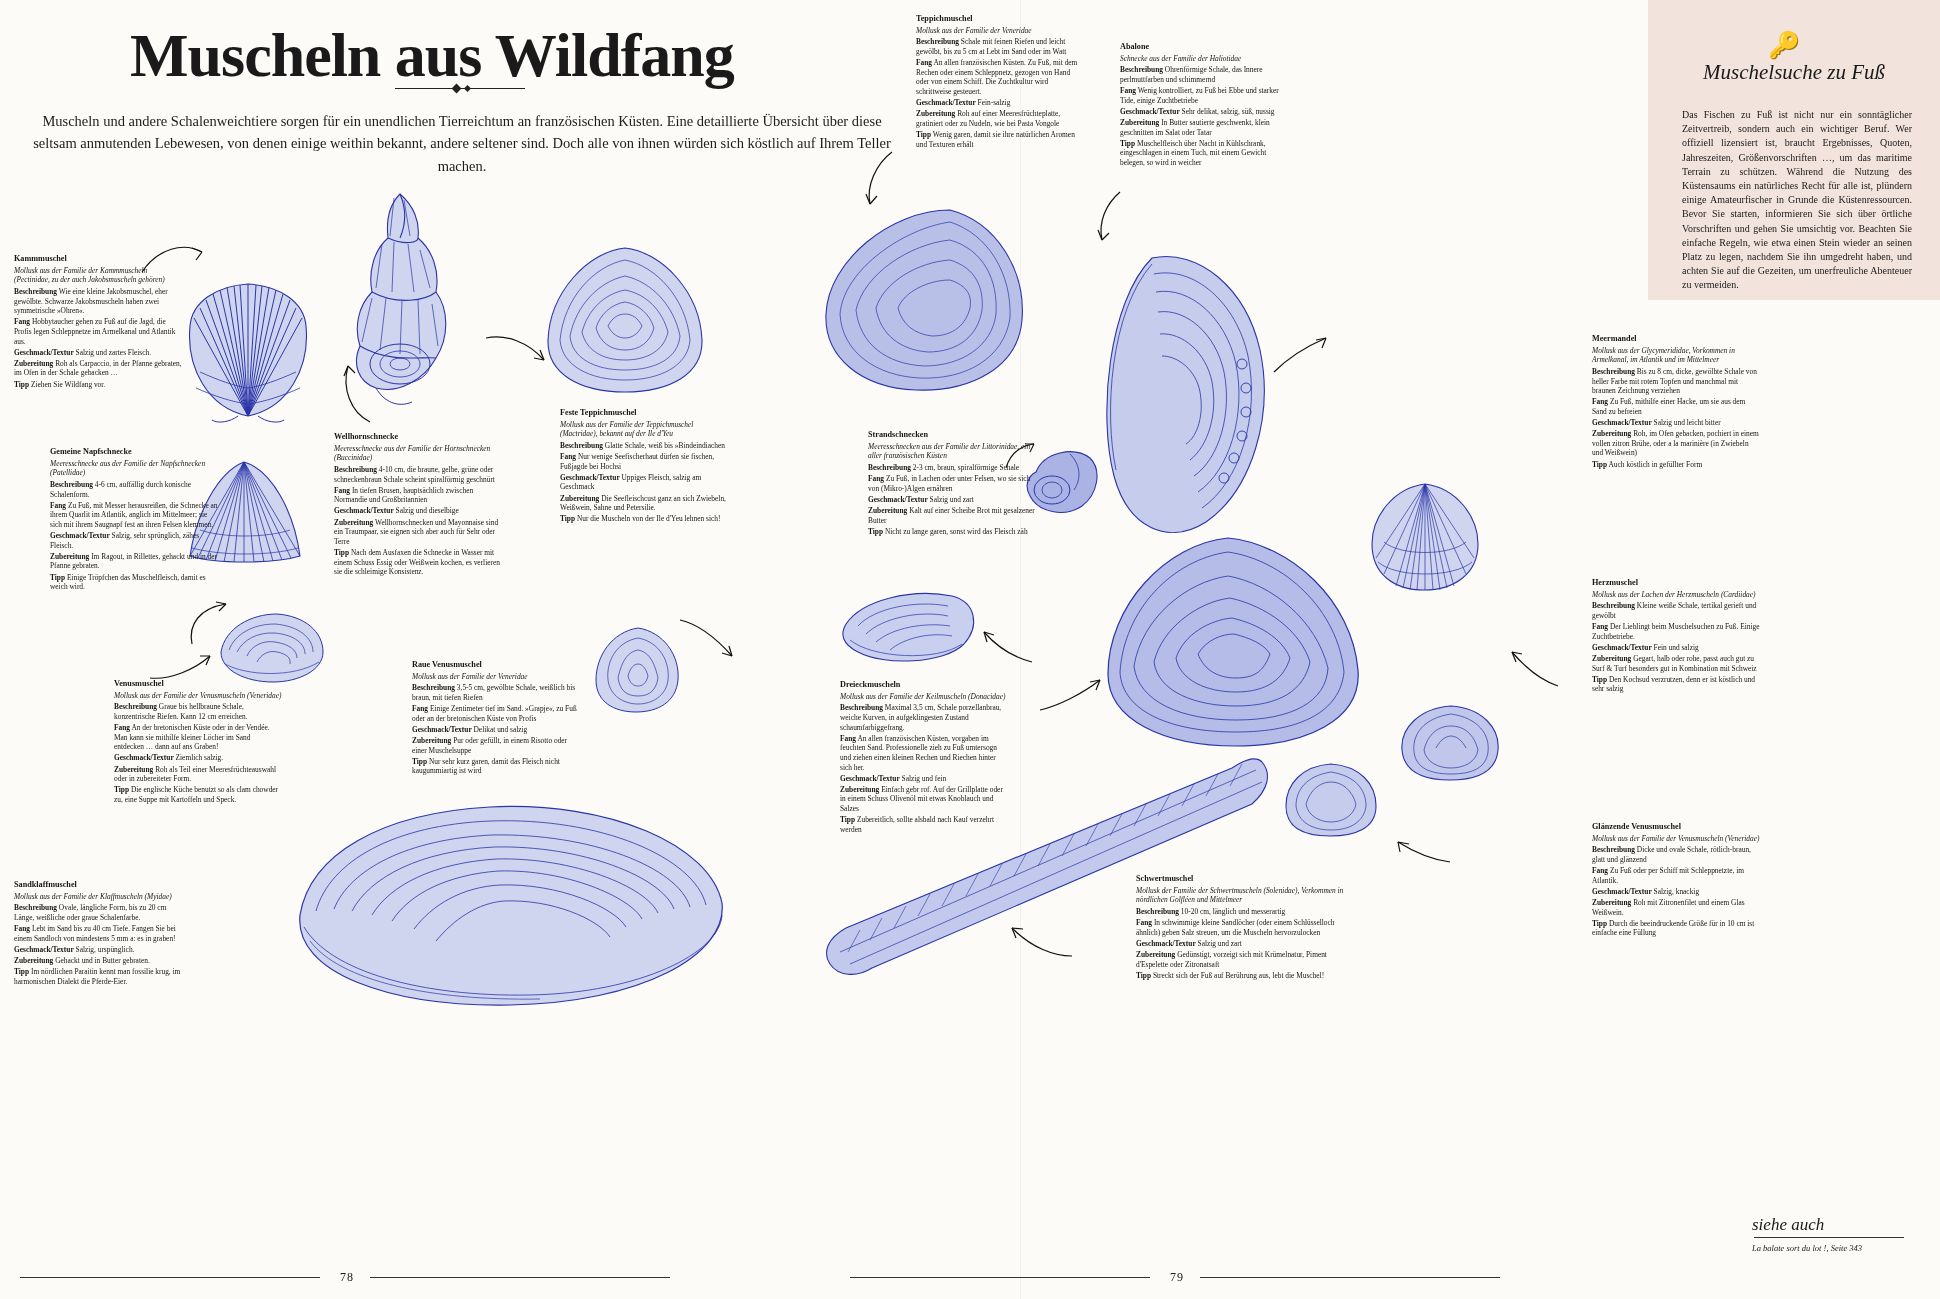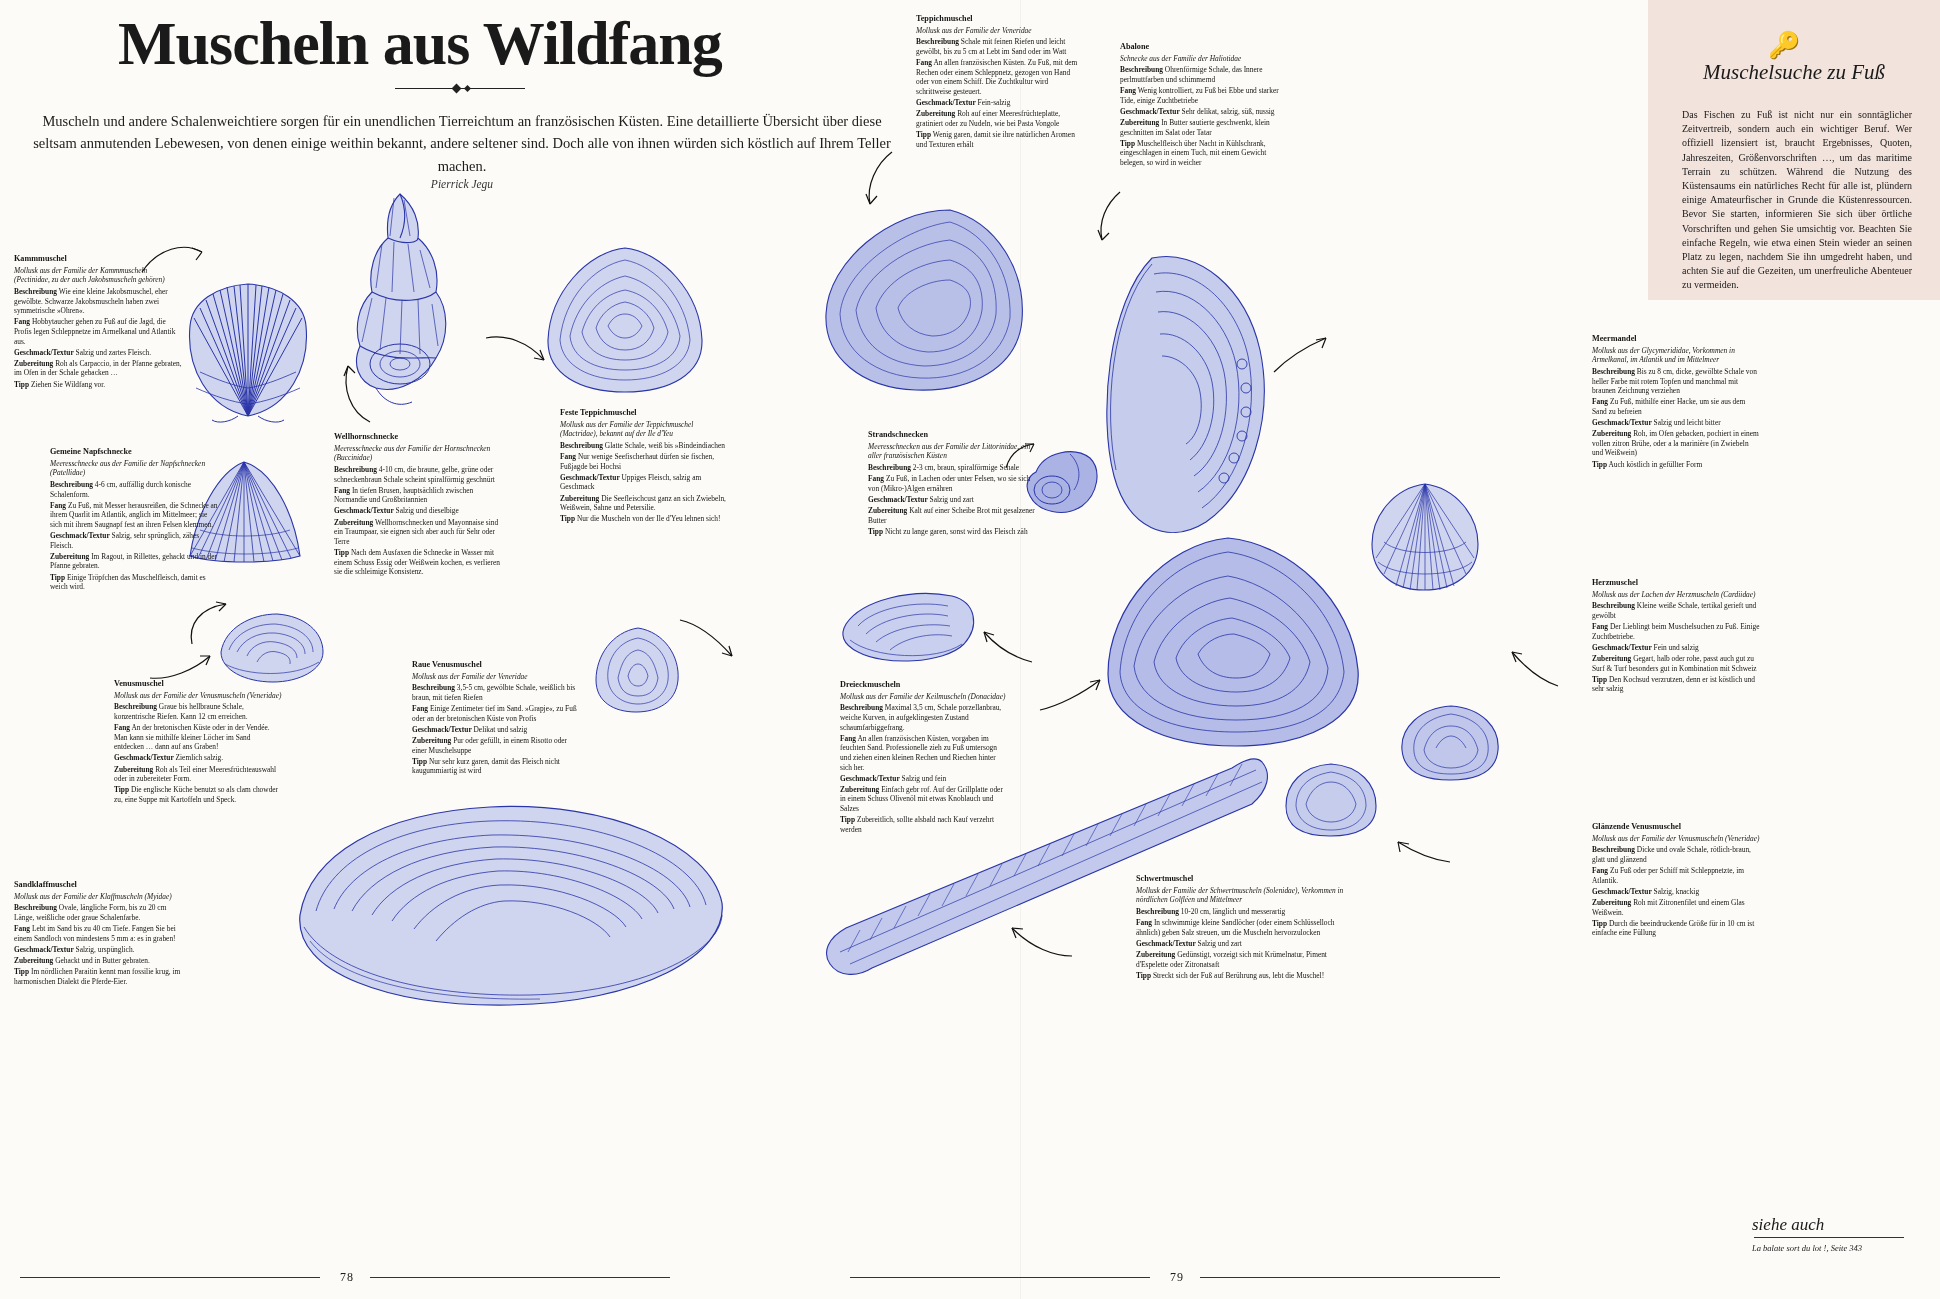--- a/index.html
+++ b/index.html
@@ -1,19 +1,19 @@
 <!DOCTYPE html>
 <html><head>
 <meta charset="utf-8">
 <style>
   html,body{margin:0;padding:0;background:#fdfcf8;}
   body{width:1940px;height:1299px;overflow:hidden;font-family:"Liberation Serif",serif;color:#1a1a1a;position:relative;}
   .page{position:absolute;inset:0;background:#fcfbf7;}
   .spread-gutter{position:absolute;left:1020px;top:0;width:1px;height:1299px;background:rgba(0,0,0,0.04);}
-  h1.title{position:absolute;left:118px;top:8px;margin:0;font-size:62px;font-weight:700;letter-spacing:-1px;font-family:"Liberation Serif",serif;}
+  h1.title{position:absolute;left:118px;top:8px;margin:12px;font-size:62px;font-weight:700;letter-spacing:-1px;font-family:"Liberation Serif",serif;}
   .title-rule{position:absolute;left:395px;top:88px;width:130px;height:1px;background:#222;}
   .title-rule:before{content:"";position:absolute;left:58px;top:-3px;width:7px;height:7px;background:#222;transform:rotate(45deg);}
   .title-rule:after{content:"";position:absolute;left:70px;top:-2px;width:5px;height:5px;background:#222;transform:rotate(45deg);}
   .intro{position:absolute;left:22px;top:110px;width:880px;text-align:center;font-size:14.5px;line-height:1.55;color:#1c1c1c;}
   .byline{position:absolute;left:22px;top:178px;width:880px;text-align:center;font-size:11.5px;font-style:italic;color:#333;}
   .block{position:absolute;width:168px;font-size:7.4px;line-height:1.3;color:#151515;}
   .block .bt{font-weight:700;font-size:8.2px;display:block;margin-bottom:1px;}
   .block .sub{font-style:italic;display:block;margin-bottom:2px;}
   .block p{margin:0 0 1.5px 0;}
   .block p b{font-weight:700;}
@@ -35,21 +35,20 @@
 </head>
 <body>
 
 <div class="page">
 
   <div class="spread-gutter"></div>
 
   <h1 class="title">Muscheln aus Wildfang</h1>
   <div class="title-rule"></div>
   <div class="intro">Muscheln und andere Schalenweichtiere sorgen für ein unendlichen Tierreichtum an französischen Küsten. Eine detaillierte Übersicht über diese seltsam anmutenden Lebewesen, von denen einige weithin bekannt, andere seltener sind. Doch alle von ihnen würden sich köstlich auf Ihrem Teller machen.</div>
-  <div class="byline">Pierrick Jegu</div>
 
   <div class="shell" style="left:178px;top:268px;">
     <svg width="140" height="160" viewBox="0 0 140 160">
       <g fill="none" stroke="#2a35a8" stroke-width="1.1">
         <path d="M70 148 C30 140 8 100 12 58 C14 34 38 18 70 16 C102 18 126 34 128 58 C132 100 110 140 70 148Z" fill="#cfd4ef"></path>
         <g stroke-width="1">
           <path d="M70 148 L70 16"></path>
             <path d="M70 148 L56 18"></path>
             <path d="M70 148 L42 22"></path>
             <path d="M70 148 L28 32"></path>

